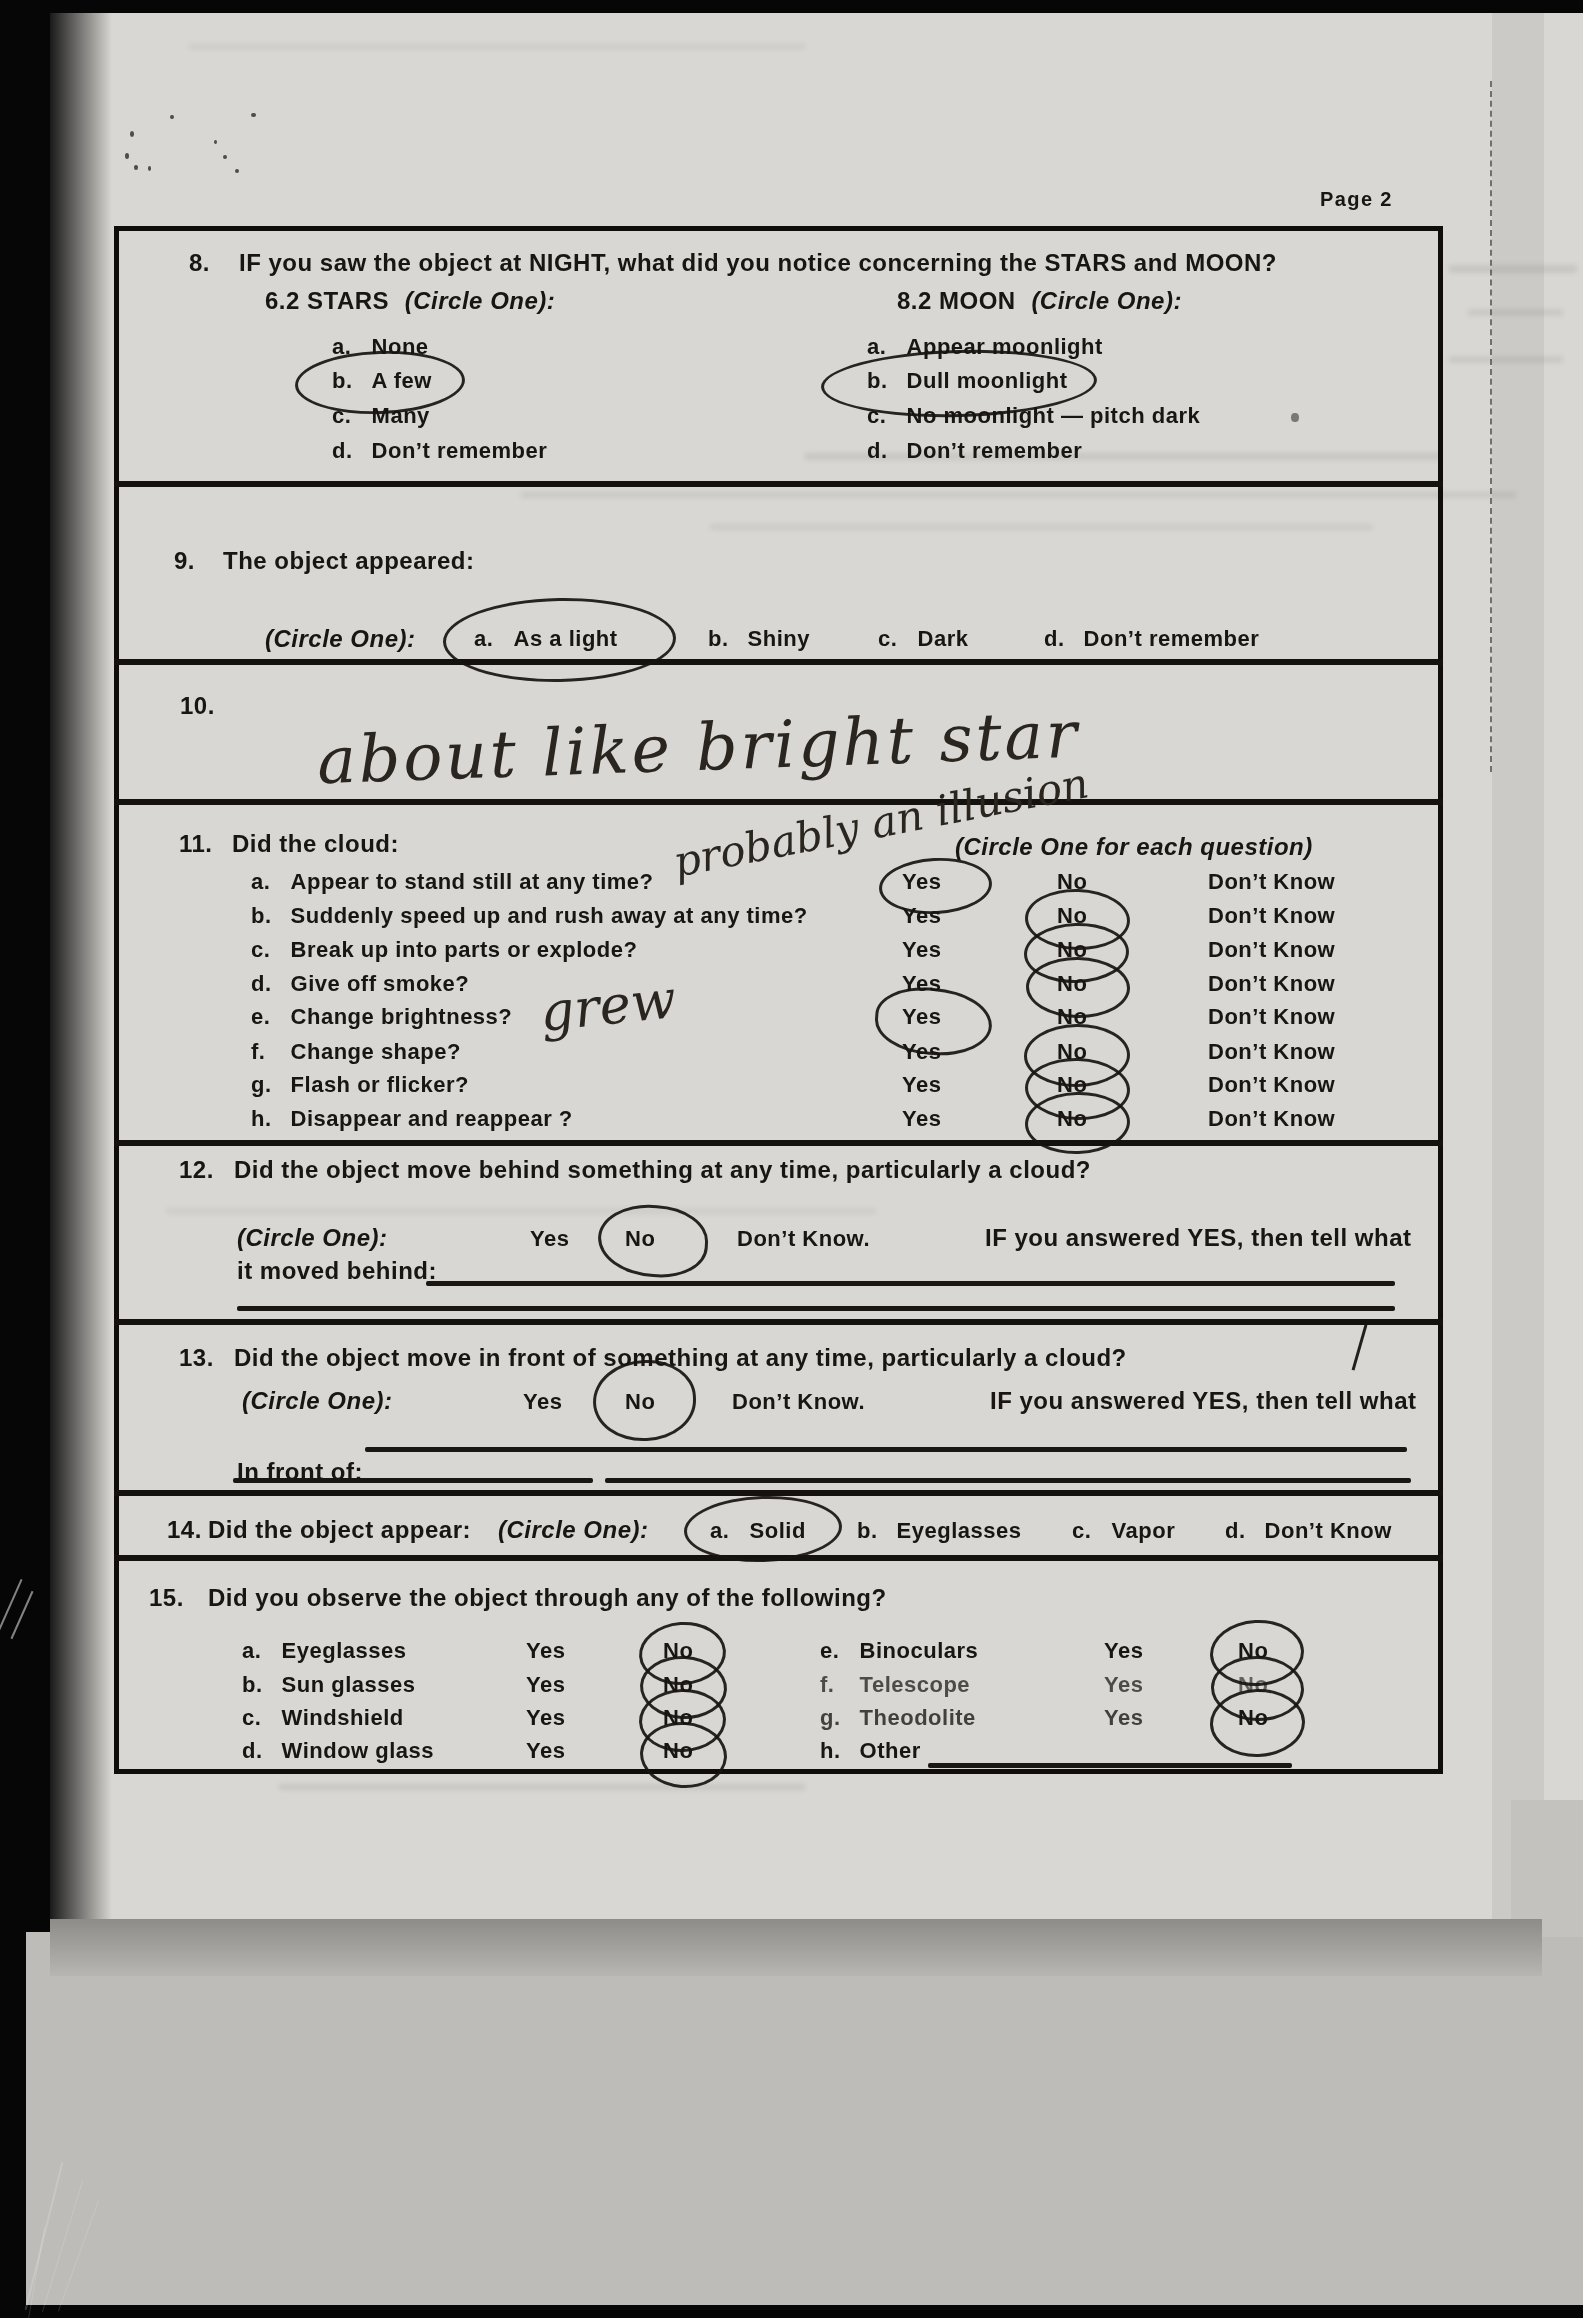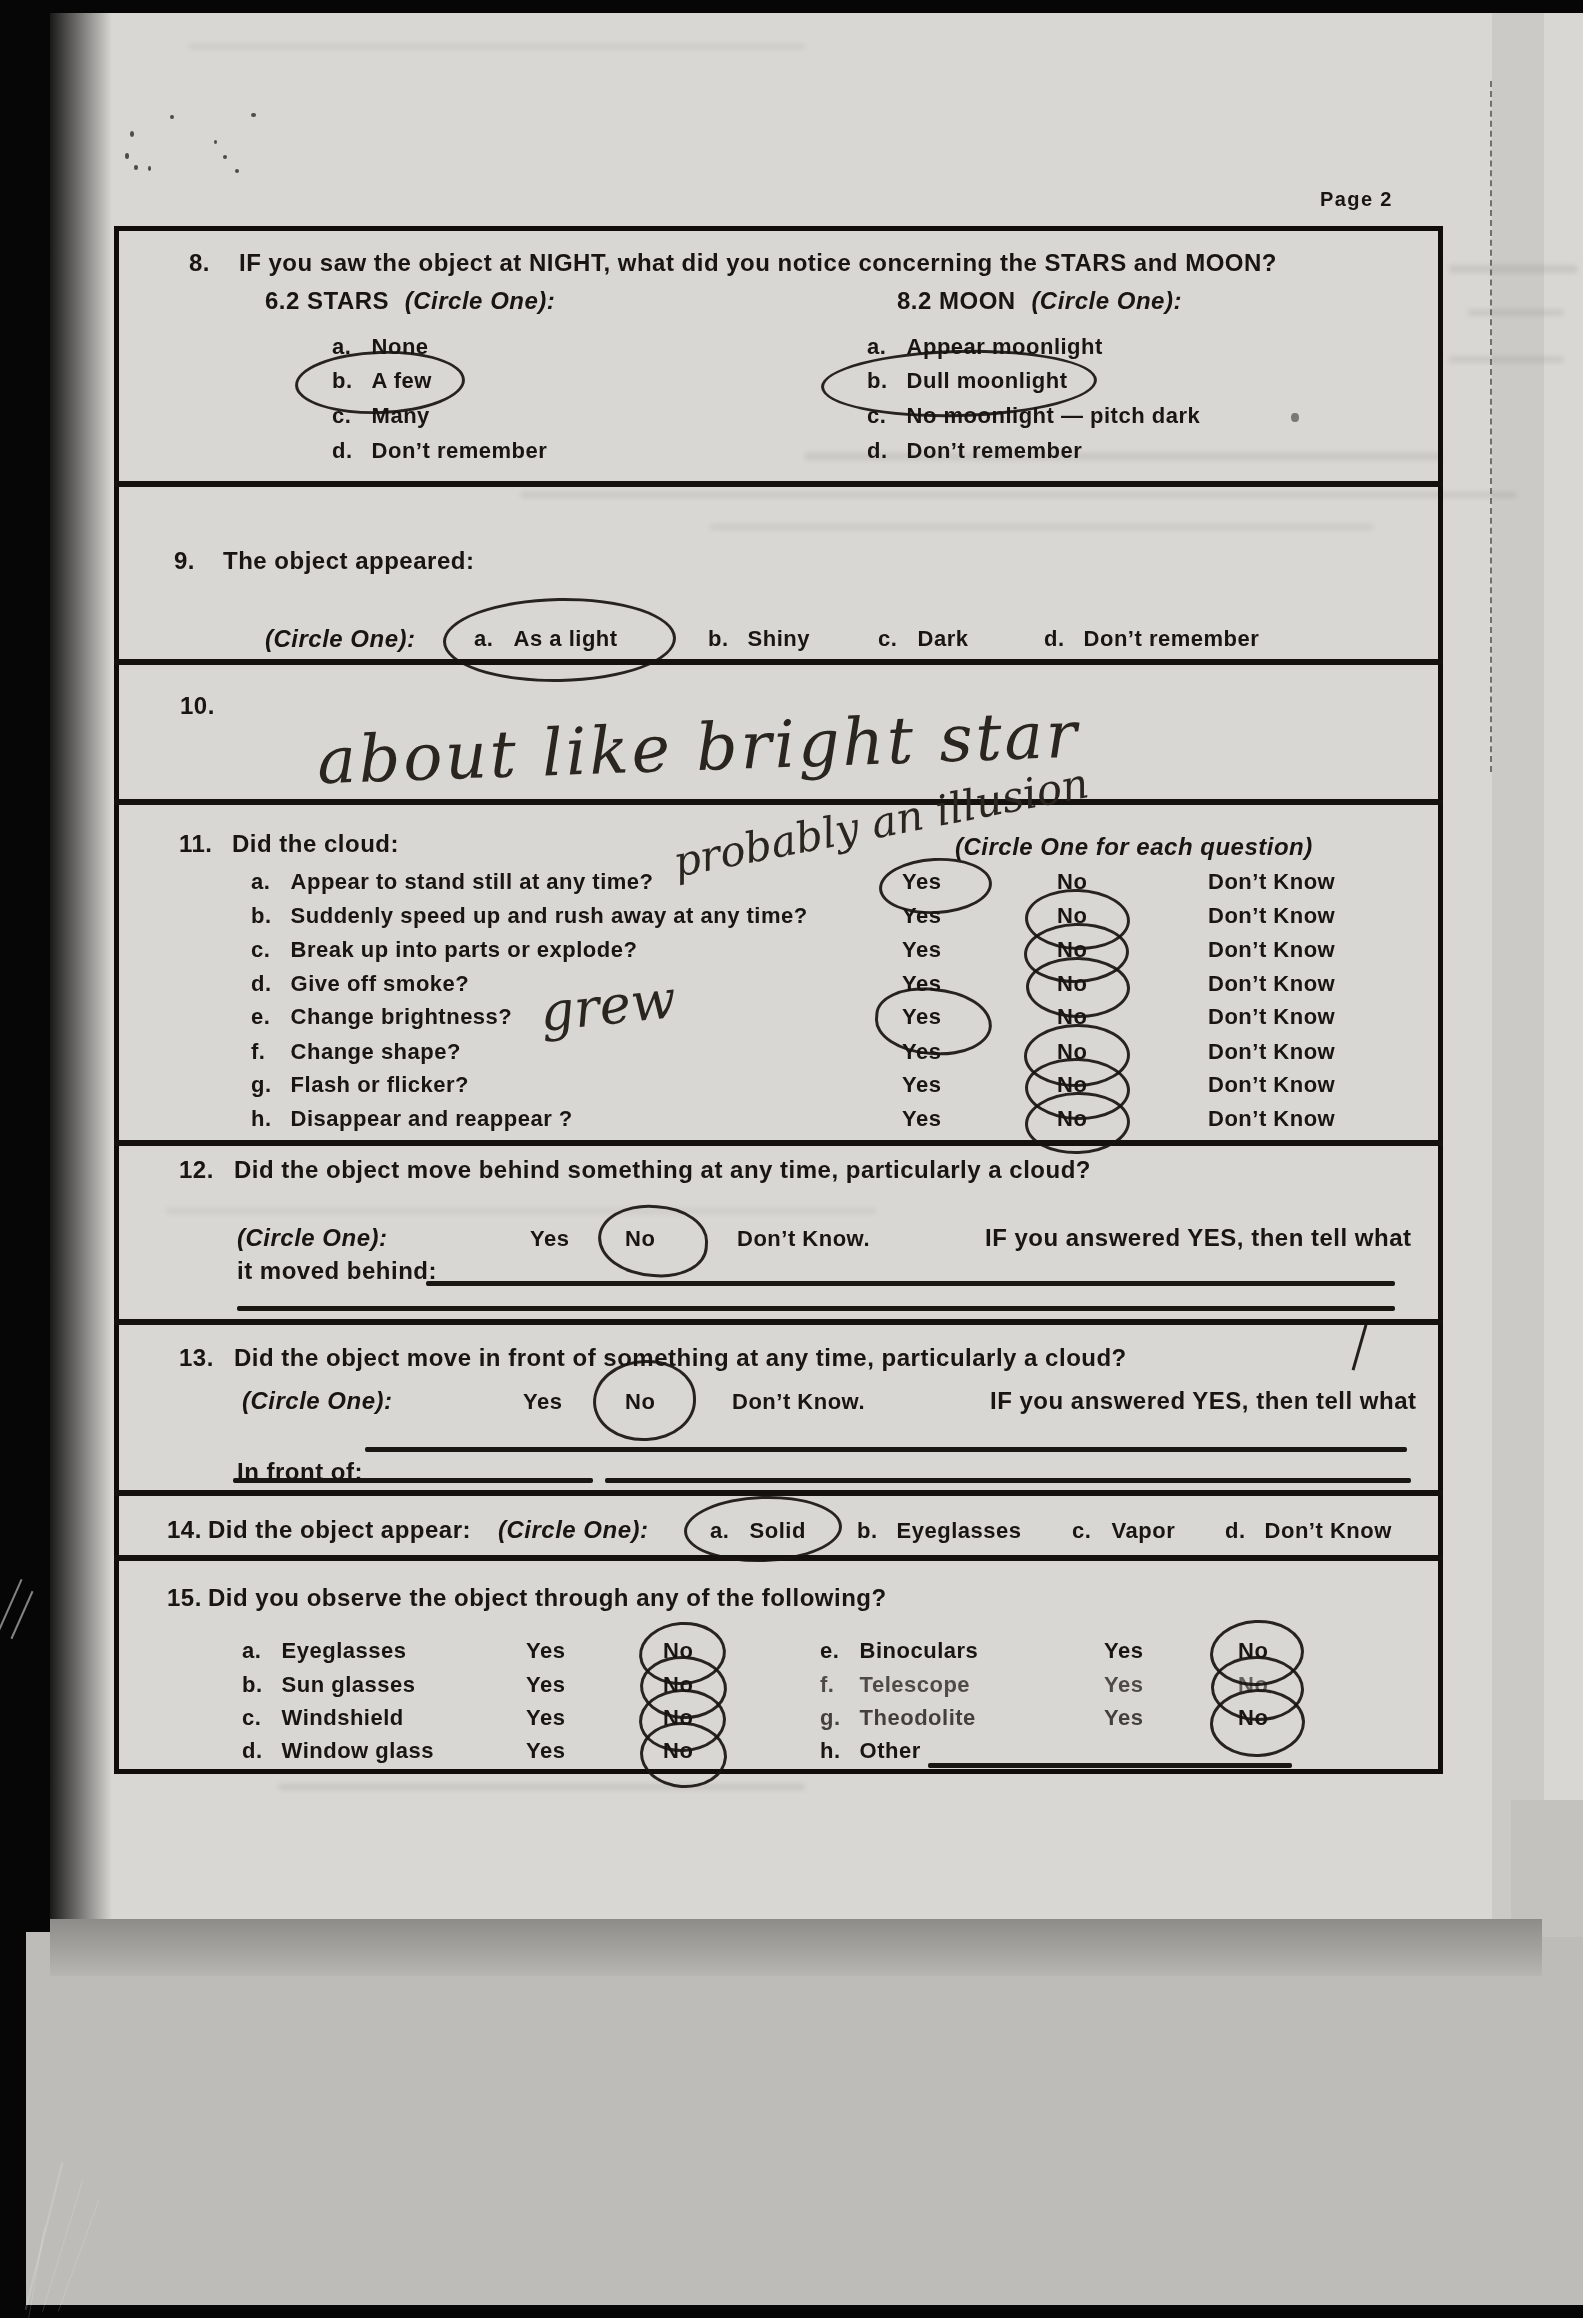--- a/index.html
+++ b/index.html
@@ -274,21 +274,21 @@
   <div class="t o pair" style="left:1072px;top:1518px;">
     <span class="ltr">c.</span>
       <span>Vapor</span>
     </div>
   <div class="t o pair" style="left:1225px;top:1518px;">
     <span class="ltr">d.</span>
       <span>Don’t Know</span>
     </div>
   <div class="circle" style="left:684px;top:1496px;width:152px;height:60px;transform:rotate(-2deg);"></div>
 
-  <div class="t q" style="left:167px;top:1584px;">15.</div>
+  <div class="t q" style="left:149px;top:1584px;">15.</div>
   <div class="t q" style="left:208px;top:1584px;">Did you observe the object through any of the following?</div>
 
   <div class="t o pair" style="left:242px;top:1638px;">
     <span class="ltr">a.</span>
       <span>Eyeglasses</span>
     </div>
   <div class="t o" style="left:526px;top:1638px;">Yes</div>
   <div class="t o" style="left:663px;top:1638px;">No</div>
   <div class="circle" style="left:639px;top:1622px;width:81px;height:57px;transform:rotate(-4deg);"></div>
 

